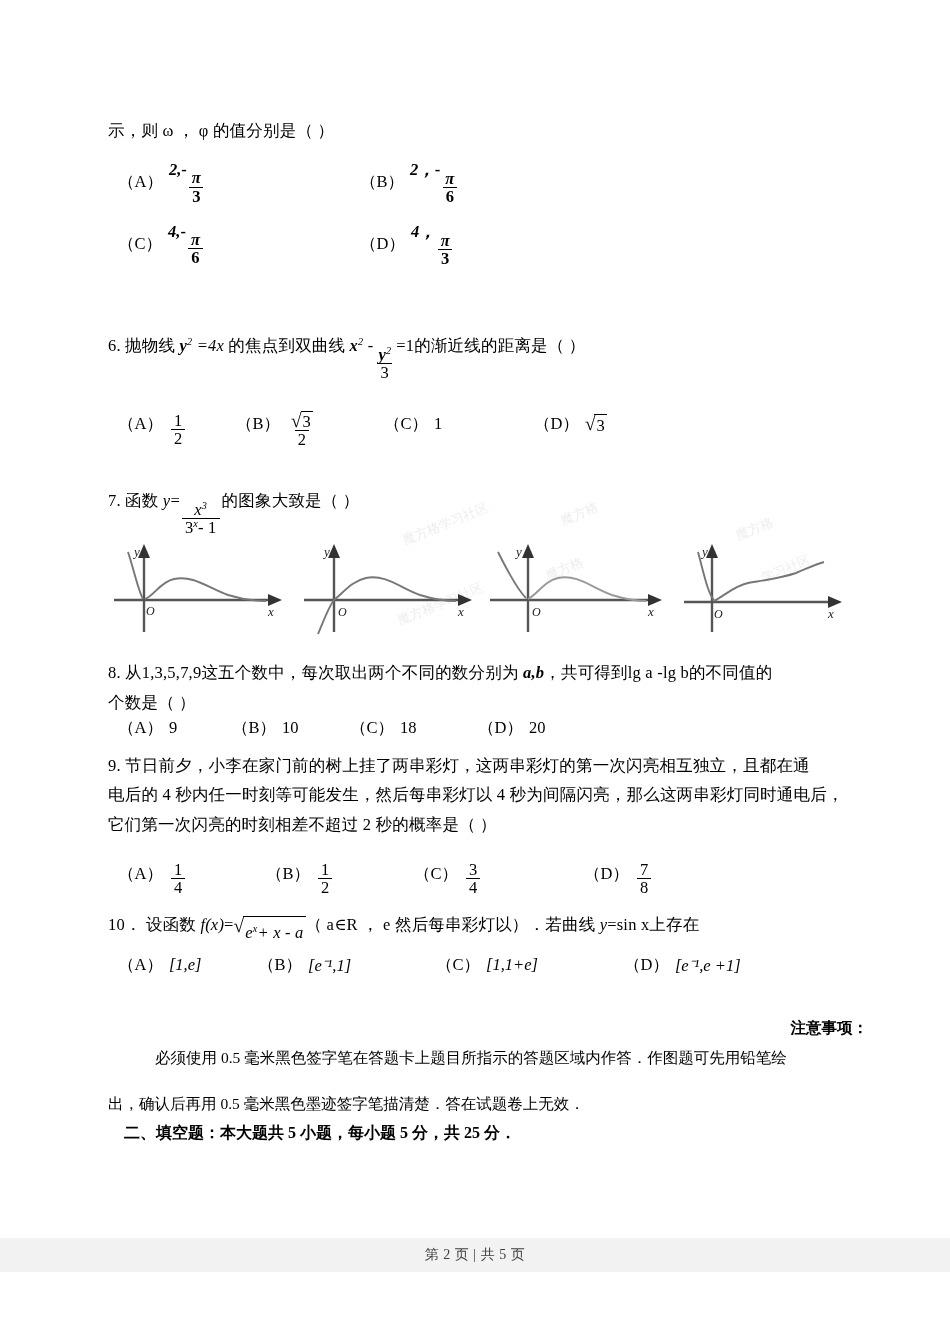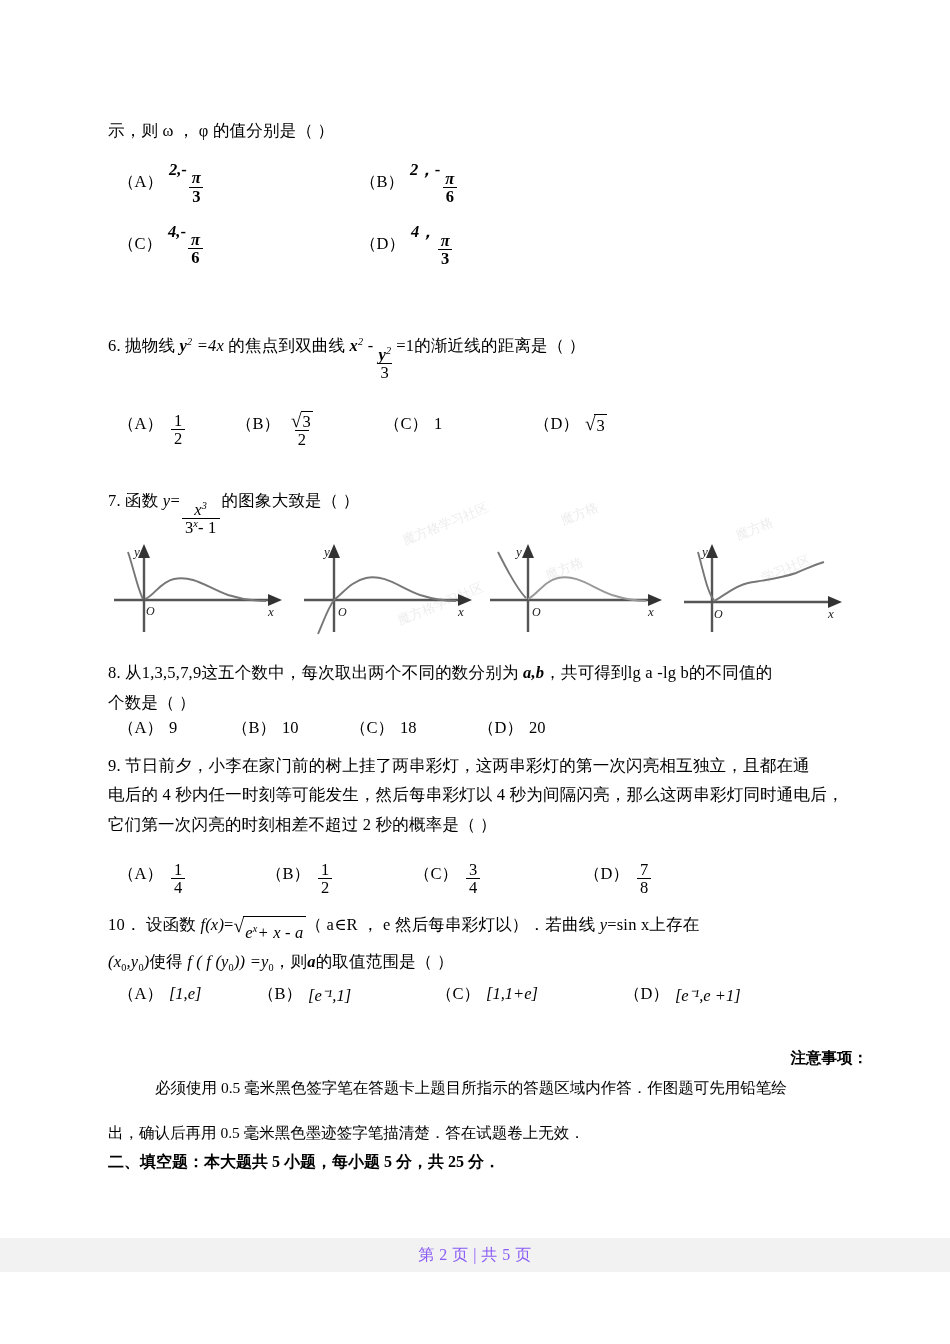--- a/index.html
+++ b/index.html
@@ -136,22 +136,22 @@
     left: 0;
     top: 1238px;
     width: 950px;
     height: 34px;
     background: #f2f2f2;
     display: flex;
     align-items: center;
     justify-content: center;
   }
   .footer .ftext {
-    font-size: 16px;
-    color: #8b5cf6;
+    font-size: 14px;
+    color: #404040;
     letter-spacing: 0.5px;
   }
 
   
   .wm {
     position: absolute;
     color: #ededed;
     font-size: 13px;
     font-family: "Liberation Sans", sans-serif;
     transform: rotate(-22deg);
@@ -433,24 +433,20 @@
     <div class="q-block" style="margin-top:14px;">
       <div class="q-line">
         <span>10．</span>
         <span class="cn">设函数</span>
         <span class="mi">f</span><span class="mi">(x)</span><span>=</span><span class="sqrt">
             <span class="rad">√</span>
             <span class="rcontent"><span class="mi">e</span><span class="sup mi">x</span><span class="mi">+ x - a</span></span>
           </span><span class="cn">（ a∈R ， e 然后每串彩灯以）．若曲线</span>
         <span class="mi">y</span><span class="up">=sin x</span><span class="cn">上存在</span>
       </div>
-      <div class="q-line">
-        <span class="mi">(x</span><span class="sub">0</span><span class="mi">,y</span><span class="sub">0</span><span class="mi">)</span><span class="cn">使得</span>
-        <span class="mi">f ( f (y</span><span class="sub">0</span><span class="mi">)) =y</span><span class="sub">0</span><span class="cn">，则</span><span class="mb">a</span><span class="cn">的取值范围是（   ）</span>
-      </div>
       <div class="opts" style="margin-top:6px; padding-left:10px;">
         <div class="opt" style="width:140px;">
           <span class="lab">（A）</span>
           <span class="val mi">[1,e]</span>
         </div>
         <div class="opt" style="width:178px;">
           <span class="lab">（B）</span>
           <span class="val mi">[e⁻¹,1]</span>
         </div>
         <div class="opt" style="width:188px;">
@@ -462,21 +458,21 @@
           <span class="val mi">[e⁻¹,e +1]</span>
         </div>
       </div>
     </div>
 
     <div style="margin-top:42px;">
 
       <div class="notice-head" style="margin-top:24px;text-align:right;">注意事项：</div>
       <div class="notice-body" style="margin-top:4px;">必须使用 0.5 毫米黑色签字笔在答题卡上题目所指示的答题区域内作答．作图题可先用铅笔绘</div>
       <div class="notice-body2">出，确认后再用 0.5 毫米黑色墨迹签字笔描清楚．答在试题卷上无效．</div>
-      <div class="section-head" style="margin-top:4px;">二、填空题：本大题共 5 小题，每小题 5 分，共 25 分．</div>
+      <div class="section-head" style="margin-top:4px;margin-left:16px;">二、填空题：本大题共 5 小题，每小题 5 分，共 25 分．</div>
     </div>
 
   </div>
 
   <div class="footer">
     <span class="ftext">第 2 页 | 共 5 页</span>
   </div>
 
 </div>
 

